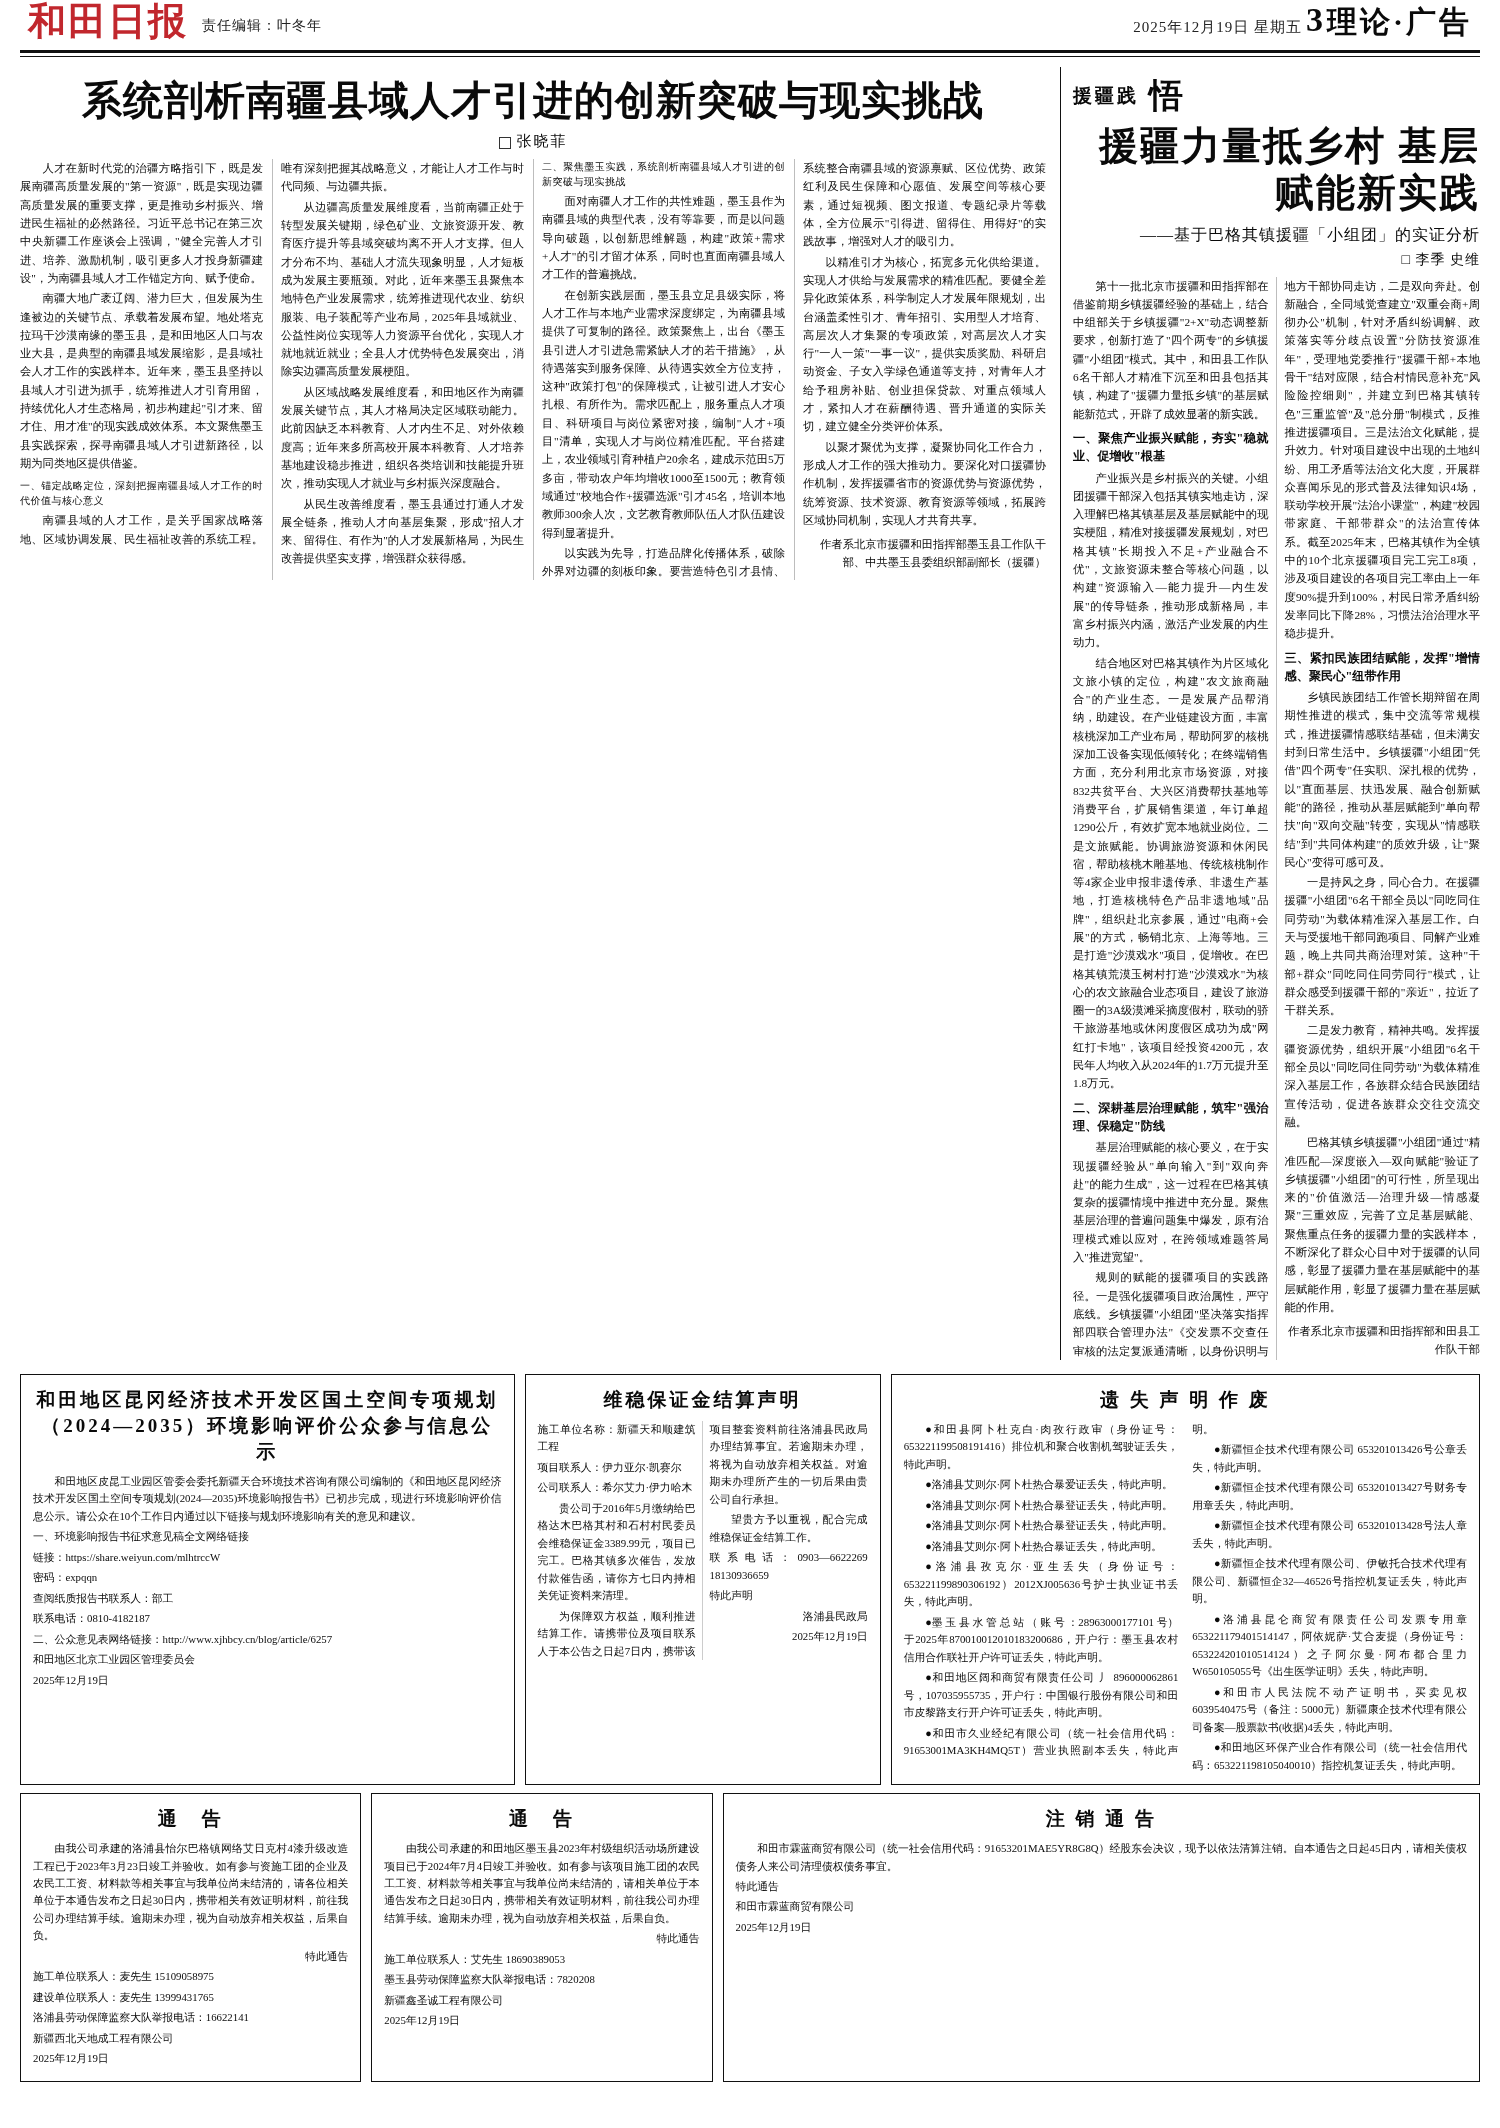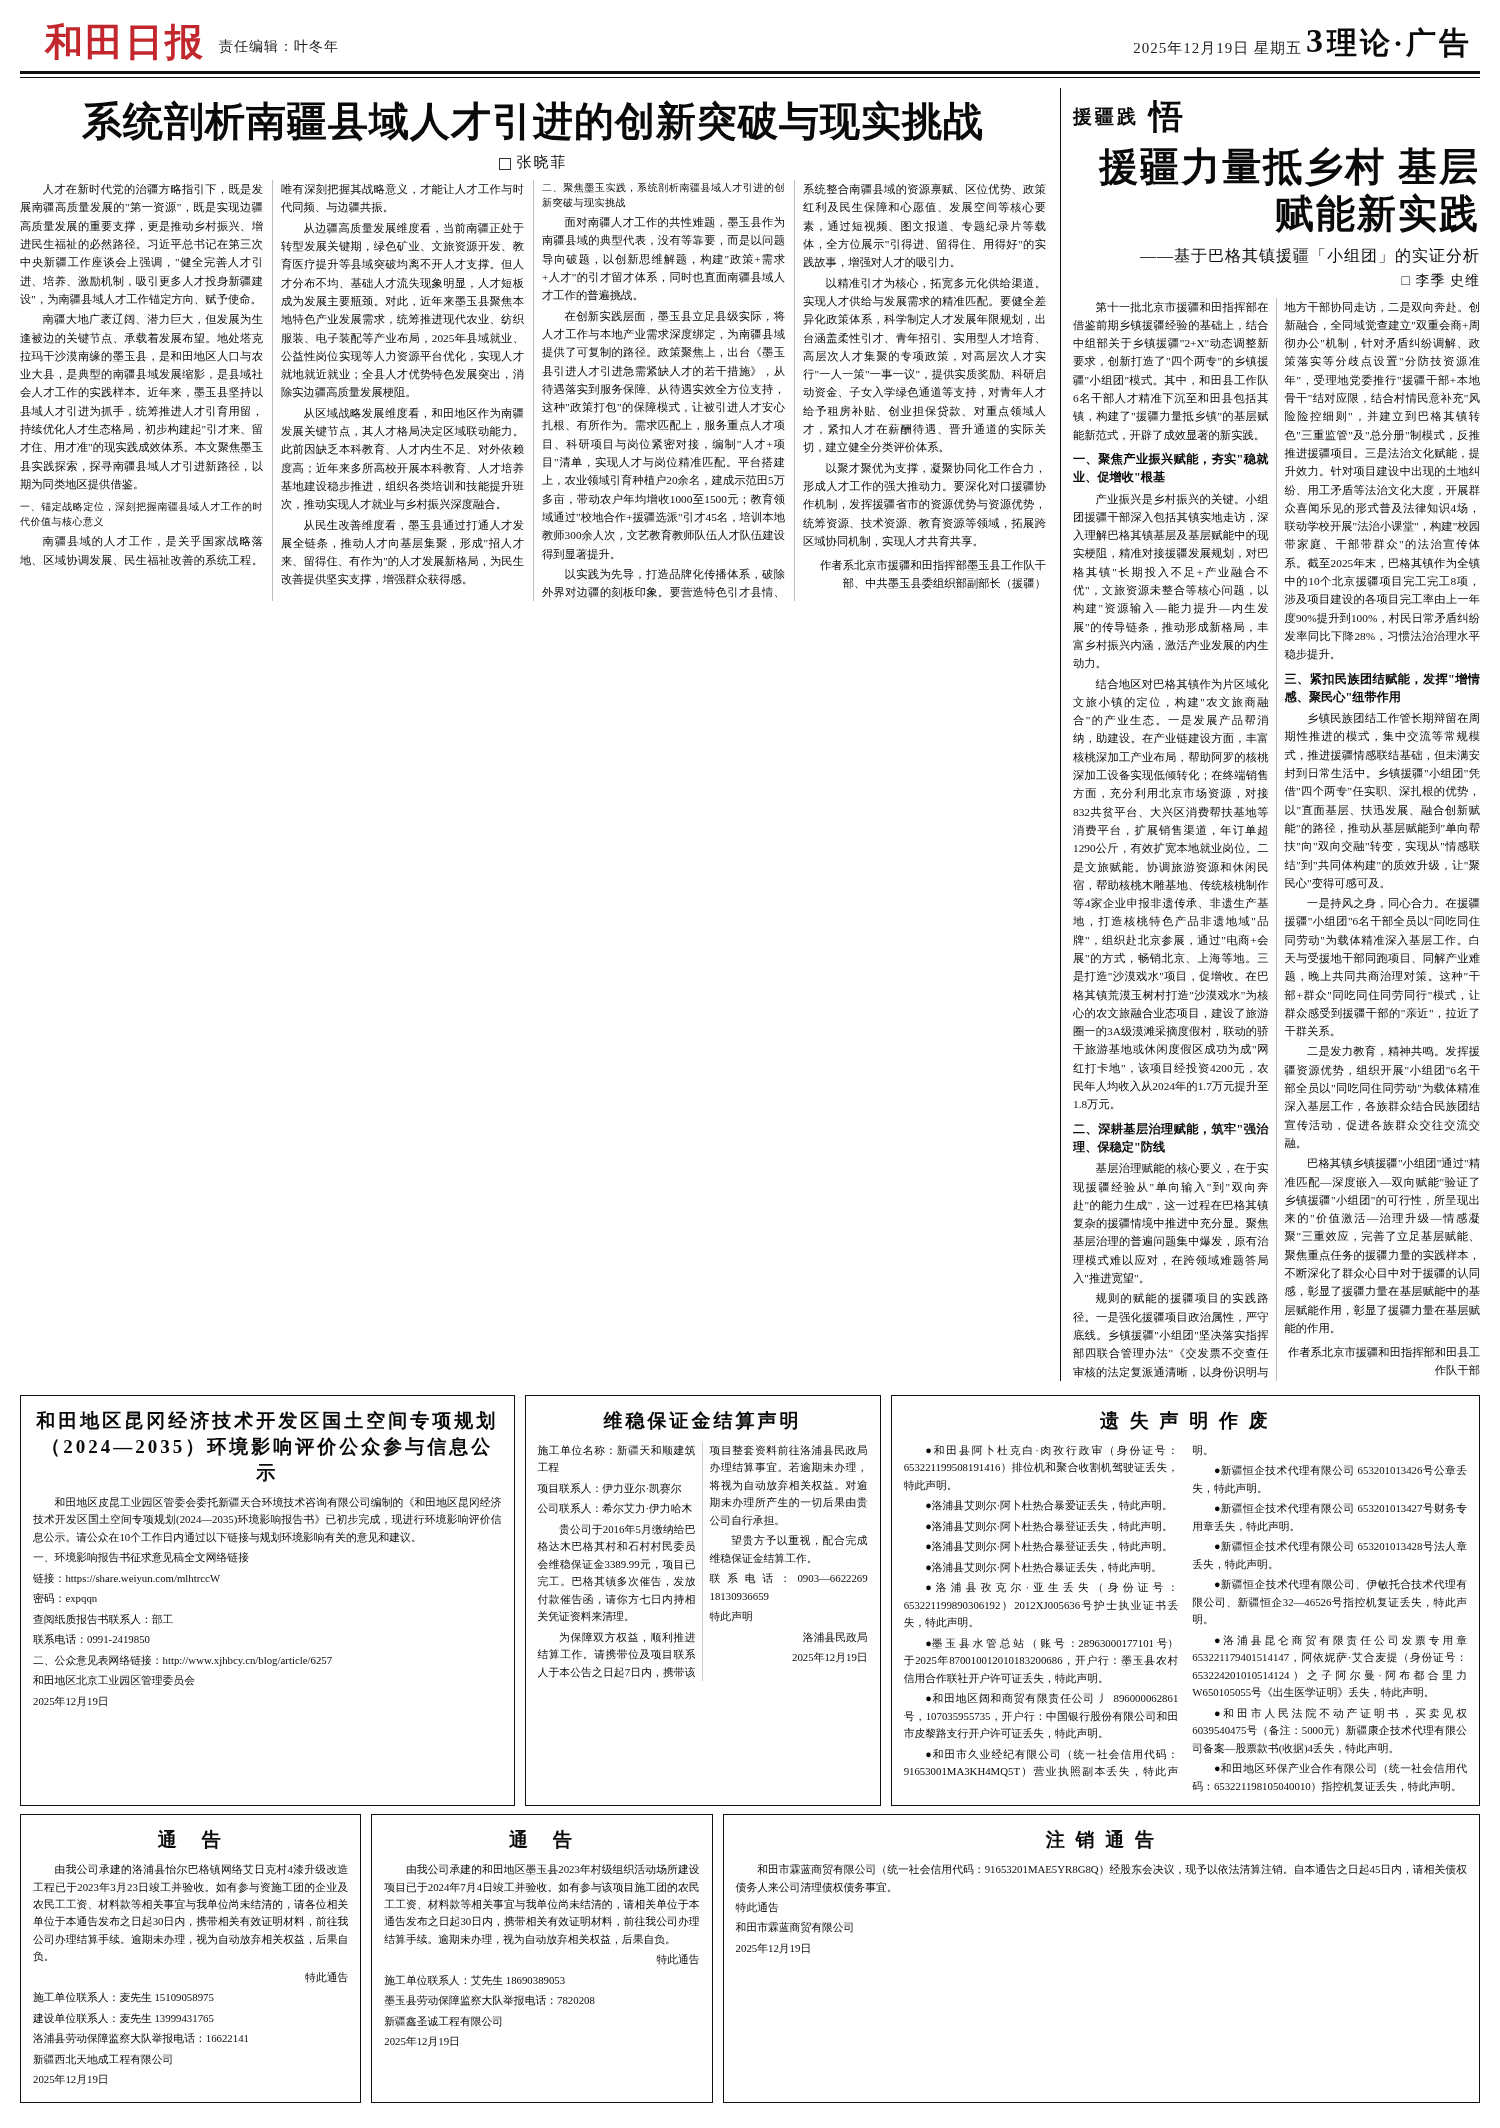--- a/index.html
+++ b/index.html
@@ -6,21 +6,21 @@
   body{
     width:1500px;height:2128px;
     font-family:"Liberation Serif","DejaVu Serif",serif;
     color:#0a0a0a;
     -webkit-font-smoothing:antialiased;
   }
   .page{position:relative;width:1500px;height:2128px;padding:0;box-sizing:border-box;}
 
   
   .masthead{display:flex;align-items:flex-end;justify-content:space-between;
-    padding:23px 28px 8px 28px;margin-left:17px;}
+    padding:2px 28px 8px 28px;}
   .mh-left{display:flex;align-items:flex-end;gap:14px;}
   .logo{font-family:"Liberation Serif",serif;font-weight:700;font-size:38px;
     letter-spacing:2px;color:#c1272d;line-height:1;white-space:nowrap;}
   .editor{font-size:14px;color:#222;padding-bottom:5px;letter-spacing:1px;}
   .mh-right{display:flex;align-items:flex-end;gap:4px;padding-bottom:3px;}
   .date{font-size:15px;color:#222;letter-spacing:1px;}
   .pagenum{font-size:34px;font-weight:700;line-height:1;}
   .section{font-size:30px;font-weight:700;letter-spacing:3px;line-height:1;}
   .rule-thick{height:3px;background:#111;margin:2px 20px 0 20px;}
   .rule-thin{height:1px;background:#111;margin:3px 20px 0 20px;}
@@ -153,21 +153,21 @@
         <h4 class="big">
           <span>和田地区昆冈经济技术开发区国土空间专项规划</span><br>
           <span>（2024—2035）环境影响评价公众参与信息公示</span>
         </h4>
         <div class="txt">
           <p>和田地区皮昆工业园区管委会委托新疆天合环境技术咨询有限公司编制的《和田地区昆冈经济技术开发区国土空间专项规划(2024—2035)环境影响报告书》已初步完成，现进行环境影响评价信息公示。请公众在10个工作日内通过以下链接与规划环境影响有关的意见和建议。</p>
           <p class="ni">一、环境影响报告书征求意见稿全文网络链接</p>
           <p class="ni">链接：https://share.weiyun.com/mlhtrccW</p>
           <p class="ni">密码：expqqn</p>
           <p class="ni">查阅纸质报告书联系人：部工</p>
-          <p class="ni">联系电话：0991-2419850</p>
+          <p class="ni">联系电话：0810-4182187</p>
           <p class="ni">二、公众意见表网络链接：http://www.xjhbcy.cn/blog/article/6257</p>
           <p class="ni center">和田地区北京工业园区管理委员会</p>
           <p class="ni center">2025年12月19日</p>
         </div>
       </div>
 
       <div class="nbox" style="width:360px">
         <h4 class="big">维稳保证金结算声明</h4>
         <div class="txt twocol">
           <p class="ni">施工单位名称：新疆天和顺建筑工程</p>

